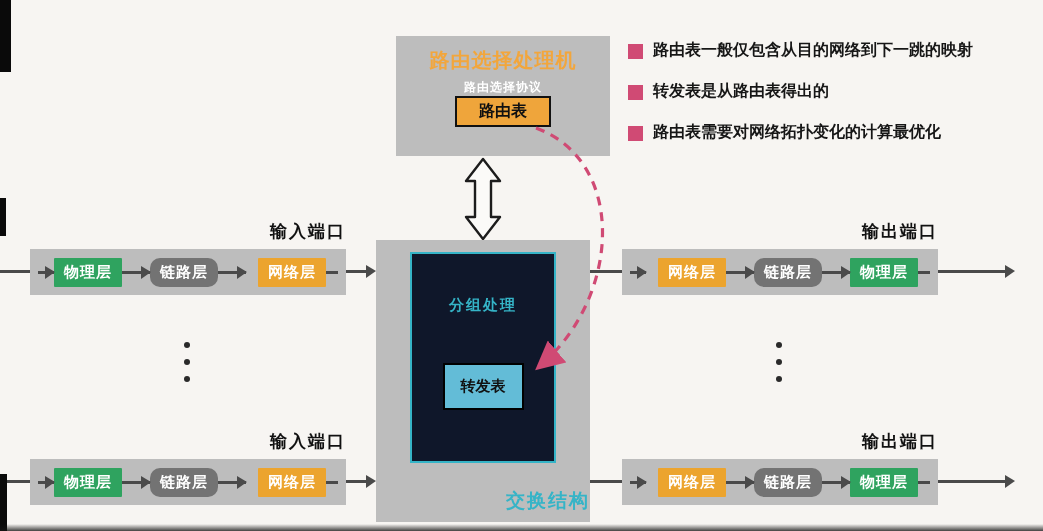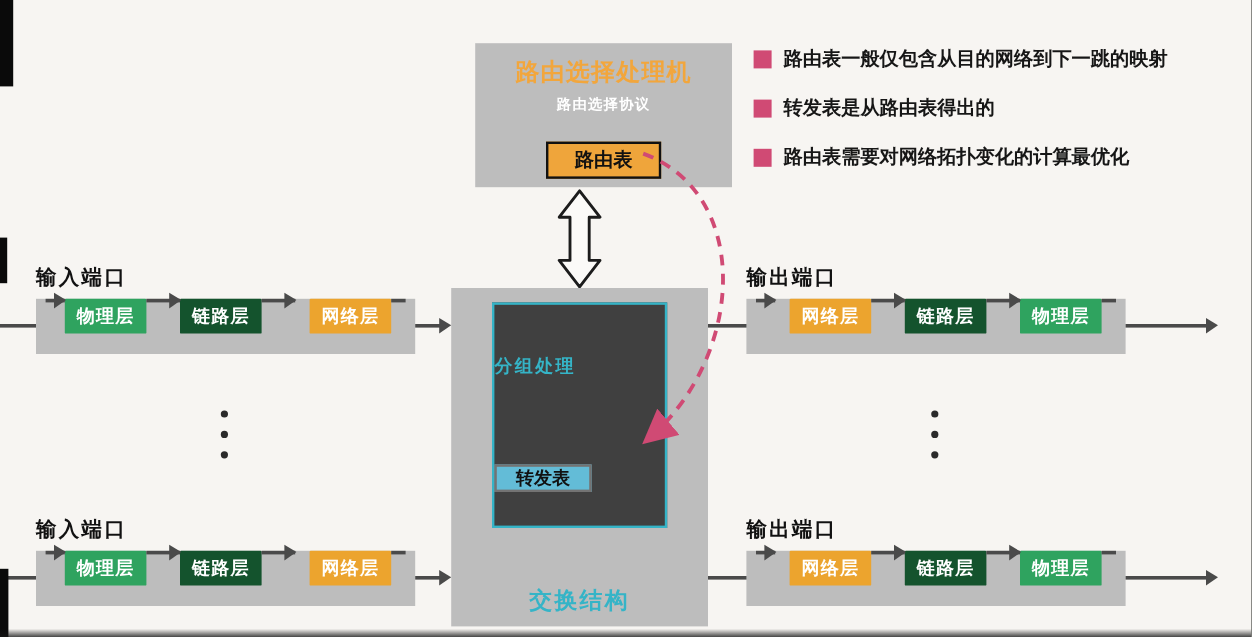--- a/index.html
+++ b/index.html
@@ -10,54 +10,54 @@
     background:#f7f5f2; overflow:hidden; margin:0 auto;
   }
 
   
   .graybox { position:absolute; background:#bdbdbd; }
 
   .processor { left:396px; top:36px; width:214px; height:120px; text-align:center; padding-top:11px; }
   .proc-title { color:#f2a63c; font-size:20px; font-weight:bold; letter-spacing:1px; }
   .proc-subtitle { color:#ffffff; font-size:12px; font-weight:bold; margin-top:5px; letter-spacing:1px; }
   .routing-table {
-    display:inline-block; margin-top:22px; background:#efa53b; border:2px solid #111;
+    display:inline-block; margin-top:0; background:#efa53b; border:2px solid #111;
     color:#111; font-size:16px; font-weight:bold; padding:3px 22px;
   }
 
   .fabric { left:376px; top:240px; width:214px; height:282px; }
   .fabric-inner {
-    position:absolute; left:34px; top:12px; width:146px; height:188px;
-    background:#404040; border:2px solid #35b4c7; 
+    position:absolute; left:34px; top:12px; width:146px; height:211px;
+    background:#0f172a; border:2px solid #35b4c7; text-align:center;
   }
   .pp-label { margin-top:42px; color:#35b4c7; font-size:15px; font-weight:bold; letter-spacing:2px; }
   .forwarding-table {
-    display:inline-block; margin-top:72px; background:#63bcd7; border:2px solid #737373;
-    color:#111; font-size:15px; font-weight:bold; padding:0 16px;
+    display:inline-block; margin-top:48px; background:#63bcd7; border:2px solid #000000;
+    color:#111; font-size:15px; font-weight:bold; padding:12px 16px;
   }
   .fabric-label {
-    position:absolute; bottom:8px; left:0; width:100%; text-align:center;
+    position:absolute; bottom:8px; left:0; width:100%; text-align:right;
     color:#35b4c7; font-size:19px; font-weight:bold; letter-spacing:2px;
   }
 
   
   .notes { position:absolute; left:628px; top:38px; width:410px; }
-  .note { display:flex; align-items:flex-start; margin-bottom:18px; }
+  .note { display:flex; align-items:center; margin-bottom:18px; }
   .note .bullet { flex:0 0 15px; width:15px; height:15px; background:#d04a74; margin:4px 10px 0 0; }
   .note .note-text { color:#161616; font-size:16px; font-weight:bold; line-height:23px; }
 
   
-  .port-label { position:absolute; width:316px; text-align:left; color:#111;
+  .port-label { position:absolute; width:316px; text-align:right; color:#111;
     font-size:17px; font-weight:bold; letter-spacing:2px; }
   .panel { position:absolute; width:316px; height:46px; background:#bdbdbd;
-    display:flex; align-items:flex-start; padding:0 8px; }
+    display:flex; align-items:center; padding:0 8px; }
   .layer { flex:0 0 auto; color:#fff; font-size:15px; font-weight:bold;
     padding:5px 10px; letter-spacing:1px; border-radius:1px; }
   .green  { background:#2fa35f; }
-  .blue   { background:#14532d; }
+  .blue   { background:#737373;border-radius:10px; }
   .orange { background:#eca42e;margin-left:12px; }
 
   .seg { height:3px; background:#4a4a4a; position:relative; }
   .seg.fixed-in  { flex:0 0 16px; }
   .seg.mid       { flex:1 1 auto; }
   .seg.fixed-out { flex:0 0 12px; }
   .seg.head::after {
     content:""; position:absolute; right:-1px; top:-5px;
     border-left:10px solid #4a4a4a; border-top:6px solid transparent; border-bottom:7px solid transparent;
   }

